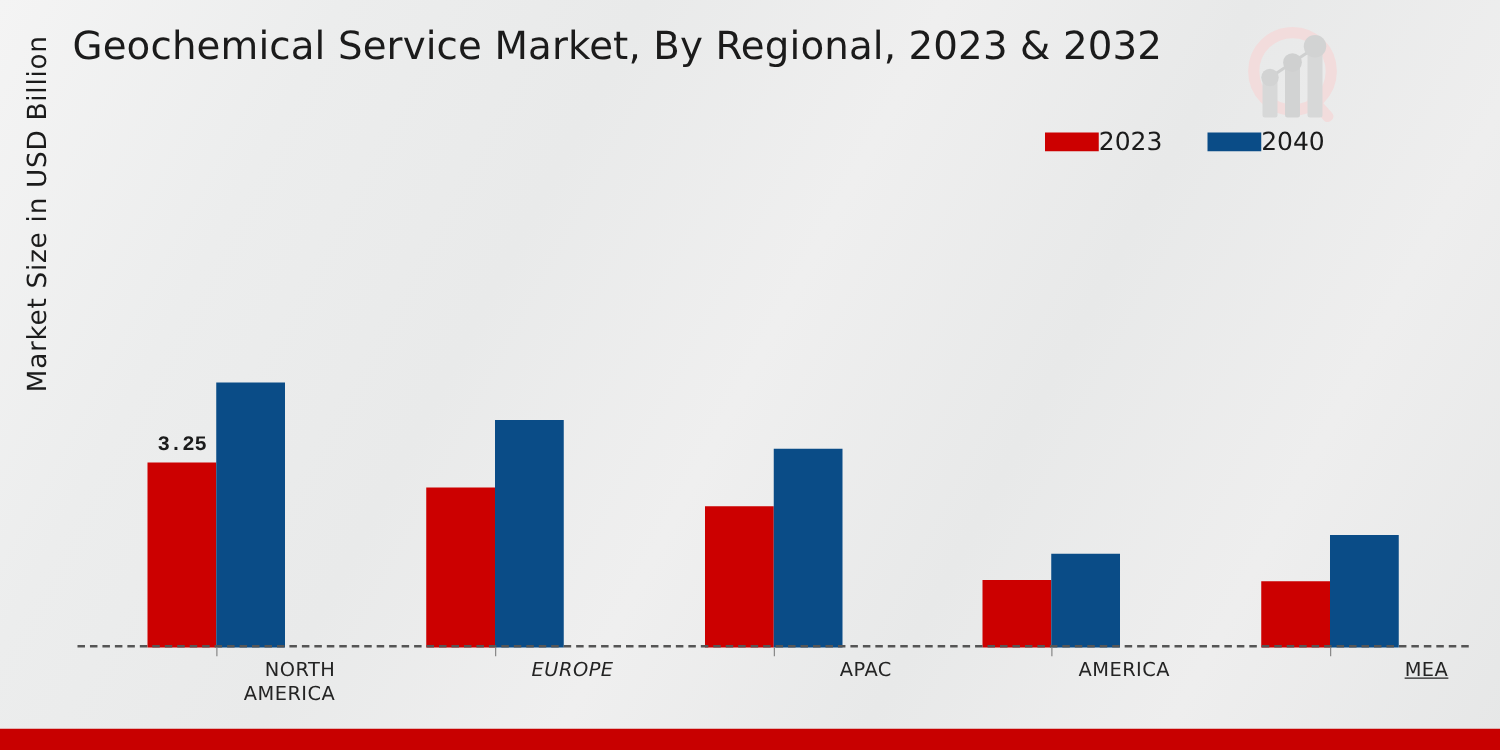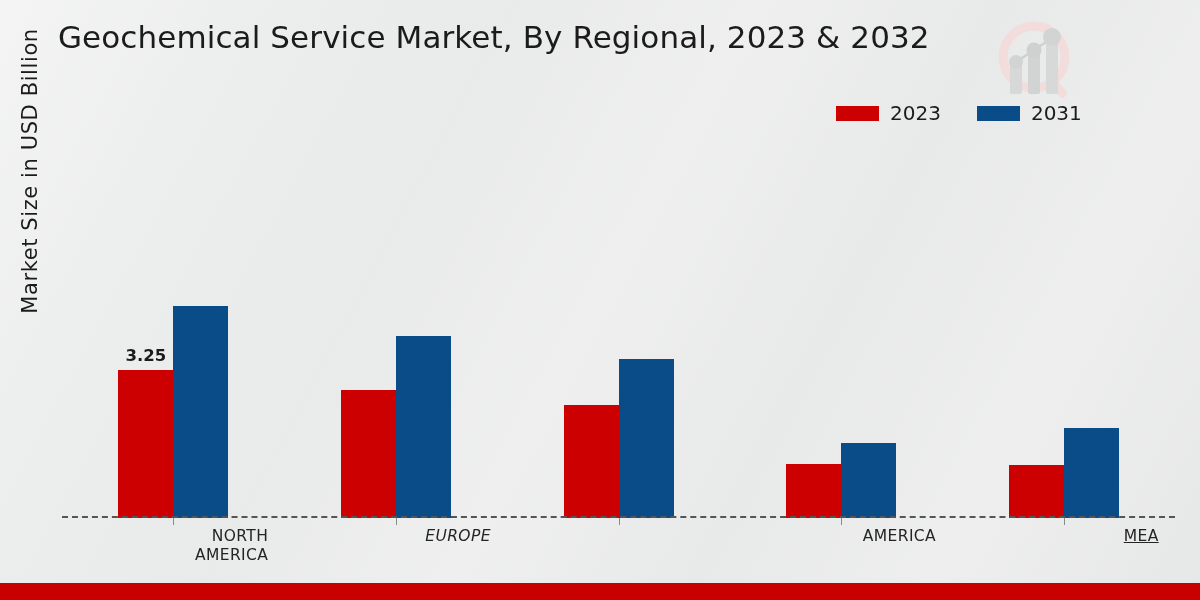--- a/index.html
+++ b/index.html
@@ -59,21 +59,21 @@
     position: absolute;
     left: 836px;
     top: 103px;
     display: flex;
     align-items: center;
     gap: 36px;
   }
   .legend-item {
     display: flex;
     align-items: center;
-    gap: 11px;
+    gap: 0;
   }
   .legend-swatch {
     width: 43px;
     height: 15px;
     display: block;
   }
   .legend-label {
     font-size: 20px;
     color: #1b1b1b;
     line-height: 1;
@@ -185,30 +185,30 @@
     </svg>
   </div>
 
   <div id="legend">
     <div class="legend-item">
       <span class="legend-swatch" style="background:#cc0000"></span>
       <span class="legend-label">2023</span>
     </div>
     <div class="legend-item">
       <span class="legend-swatch" style="background:#0a4c87"></span>
-      <span class="legend-label">2031</span>
+      <span class="legend-label">2040</span>
     </div>
   </div>
 
   <div id="ylabel">Market Size in USD Billion</div>
 
   <div id="plot">
       <div class="group" style="left: 56.3px; width: 110px;">
         <div class="bar s2023" title="NORTH AMERICA 2023: 3.25" style="height: 148px; background: rgb(204, 0, 0);"></div>
-        <div class="bar-value" style="left: 0px; bottom: 153px;">3.25</div>
+        <div class="bar-value" style="left: 0px; bottom: 153px; font-family: Liberation Mono, monospace;">3.25</div>
         <div class="bar s2032" title="NORTH AMERICA 2032: 4.66" style="height: 212px; background: rgb(10, 76, 135);"></div>
       </div>
       <div class="group" style="left: 278.9px; width: 110px;">
         <div class="bar s2023" title="EUROPE 2023: 2.81" style="height: 128px; background: rgb(204, 0, 0);"></div>
         <div class="bar s2032" title="EUROPE 2032: 4" style="height: 182px; background: rgb(10, 76, 135);"></div>
       </div>
       <div class="group" style="left: 501.5px; width: 110px;">
         <div class="bar s2023" title="APAC 2023: 2.48" style="height: 113px; background: rgb(204, 0, 0);"></div>
         <div class="bar s2032" title="APAC 2032: 3.49" style="height: 159px; background: rgb(10, 76, 135);"></div>
       </div>
@@ -229,20 +229,23 @@
 <div class="tick" style="left: 173.3px;"></div>
     <div class="cat-label" style="left: 78.3px;">
       <div>NORTH</div>
       <div>AMERICA</div>
     </div>
     <div class="tick" style="left: 395.9px;"></div>
     <div class="cat-label" style="left: 300.9px; font-style: italic;">
       <div>EUROPE</div>
     </div>
     <div class="tick" style="left: 618.5px;"></div>
+    <div class="cat-label" style="left: 523.5px;">
+      <div>APAC</div>
+    </div>
     <div class="tick" style="left: 841.1px;"></div>
     <div class="cat-label" style="left: 746.1px;">
       <div>AMERICA</div>
     </div>
     <div class="tick" style="left: 1063.7px;"></div>
     <div class="cat-label" style="left: 968.7px; text-decoration: underline;">
       <div>MEA</div>
     </div>
   </div>
 

